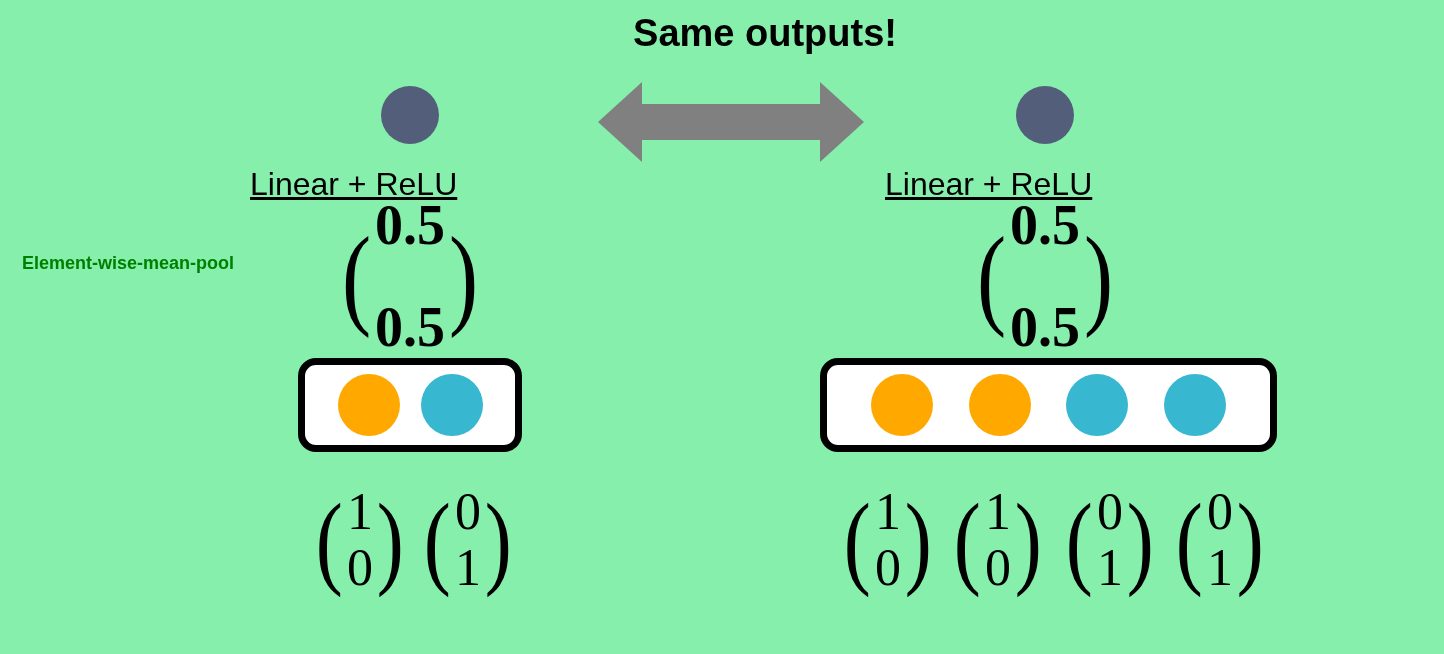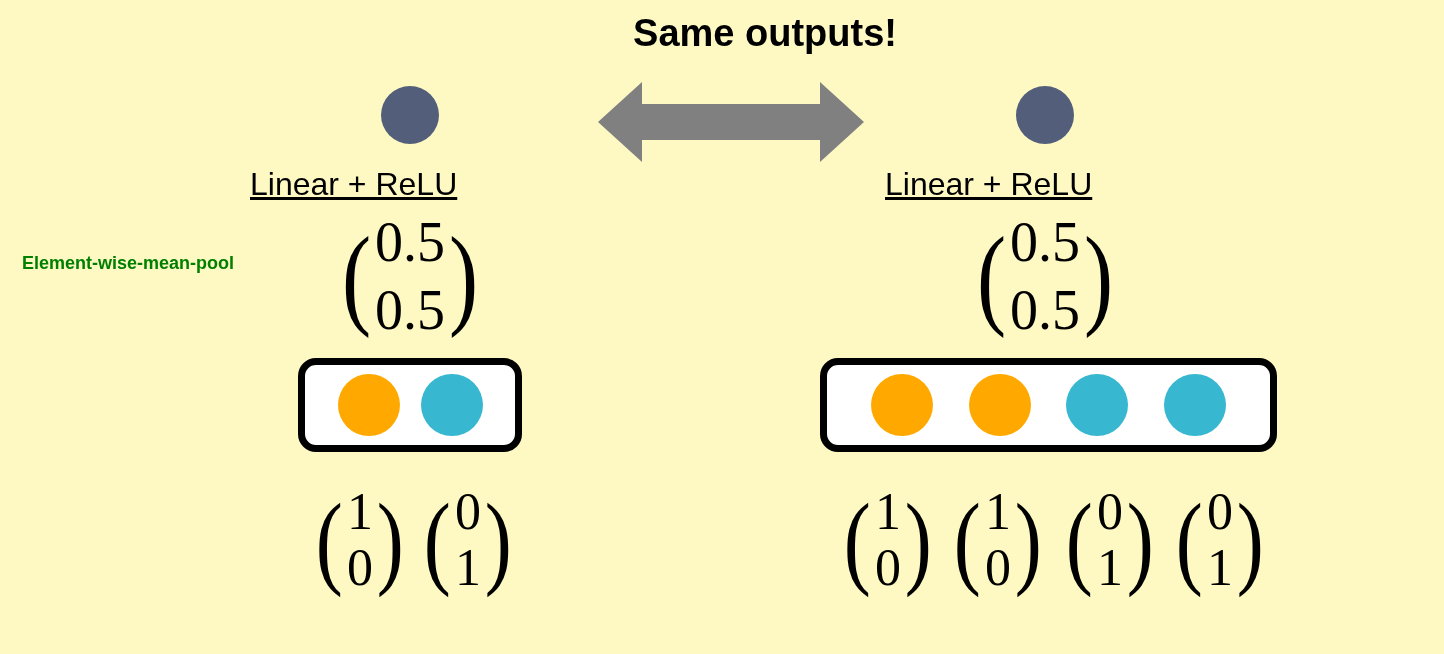--- a/index.html
+++ b/index.html
@@ -5,21 +5,21 @@
 <style>
   html, body {
     margin: 0;
     padding: 0;
     background: #ffffff;
   }
   #canvas {
     position: relative;
     width: 1444px;
     height: 654px;
-    background: #fef9c3;
+    background: #86efac;
     overflow: hidden;
     font-family: "Liberation Sans", sans-serif;
     -webkit-font-smoothing: antialiased;
   }
 
   
   .title {
     position: absolute;
     left: 0;
     top: 12px;
@@ -94,21 +94,21 @@
     justify-content: center;
   }
   .vec .nums span {
     display: block;
     line-height: 1.0;
   }
 
   
   .vec-big { font-size: 56px; }
   .vec-big .paren { font-size: 112px; }
-  .vec-big .nums span { margin: 6px 0; }
+  .vec-big .nums span { margin: 23px 0; font-weight: bold; }
 
   
   .vec-small { font-size: 52px; }
   .vec-small .paren { font-size: 104px; }
   .vec-small .nums span { margin: 2px 0; }
 
   
   .multiset-box {
     position: absolute;
     box-sizing: border-box;

